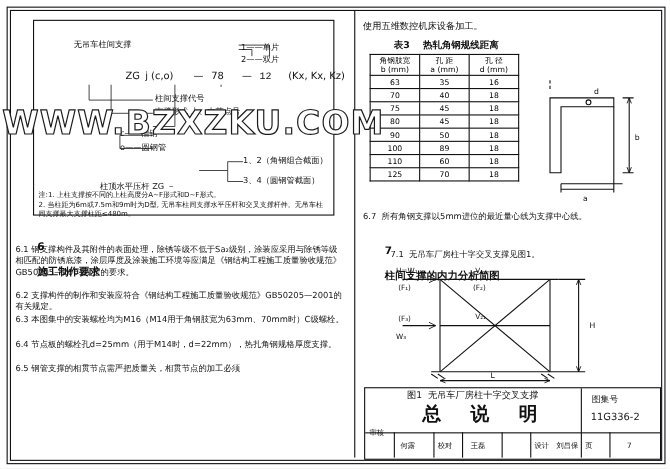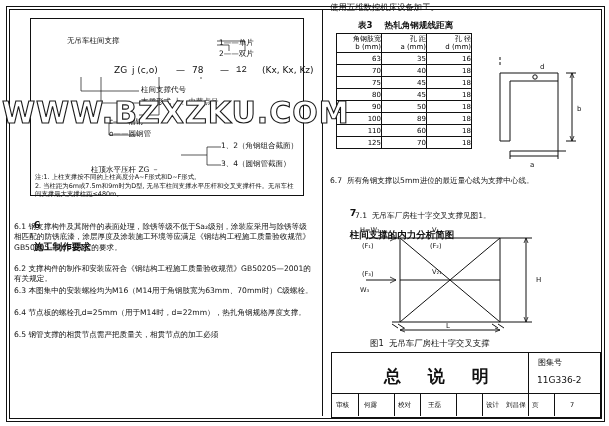--- a/index.html
+++ b/index.html
@@ -13,23 +13,23 @@
   #leftcol{left:14px;top:14px;width:300px;height:396px;}
   .diagbox{position:absolute;left:16px;top:4px;width:272px;height:176px;border:1px solid #111;}
   .t{position:absolute;white-space:pre;color:#111;}
   .sm{font-size:7.5px;}
   .xs{font-size:6.6px;}
   .md{font-size:8.6px;margin-left:39px;}
   .lg{font-size:10px;}
   .b{font-weight:bold;}
   .para{position:absolute;font-size:7.6px;line-height:10.4px;color:#111;white-space:pre-wrap;}
   
-  #rightcol{left:330px;top:0;width:268px;height:396px;}
+  #rightcol{left:330px;top:16px;width:268px;height:396px;}
   table.t3{border-collapse:collapse;font-size:7px;}
-  table.t3 td,table.t3 th{border:1px solid #111;text-align:right;padding:0;height:11px;width:44px;font-weight:normal;}
+  table.t3 td,table.t3 th{border:1px solid #111;text-align:center;padding:0;height:11px;width:44px;font-weight:normal;}
   table.t3 th{height:12px;}
   
   .tb{position:absolute;left:331px;top:352px;width:268px;height:64px;border:1px solid #111;}
   .tbv{position:absolute;background:#111;width:1px;}
   .tbh{position:absolute;background:#111;height:1px;}
   .watermark{position:absolute;left:2px;top:95px;font-size:30px;font-weight:bold;color:#ffffff;
       -webkit-text-stroke:1.1px #1a1a1a;letter-spacing:1px;font-family:"DejaVu Sans",sans-serif;}
   svg{position:absolute;left:0;top:0;overflow:visible;}
 </style>
 </head>
@@ -250,21 +250,21 @@
     <div class="t" style="left:205px;top:22px;font-size:9px;">11G336-2</div>
 
     <div class="tbv" style="left:26px;top:40px;height:23px;"></div>
     <div class="tbv" style="left:62px;top:40px;height:23px;"></div>
     <div class="tbv" style="left:88px;top:40px;height:23px;"></div>
     <div class="tbv" style="left:124px;top:40px;height:23px;"></div>
     <div class="tbv" style="left:150px;top:40px;height:23px;"></div>
     <div class="tbv" style="left:196px;top:40px;height:23px;"></div>
     <div class="tbv" style="left:222px;top:40px;height:23px;"></div>
 
-    <div class="t xs" style="left:4px;top:48px;">审核</div>
+    <div class="t xs" style="left:4px;top:36px;">审核</div>
     <div class="t xs" style="left:32px;top:48px;">何露</div>
     <div class="t xs" style="left:66px;top:48px;">校对</div>
     <div class="t xs" style="left:96px;top:48px;">王磊</div>
     <div class="t xs" style="left:154px;top:48px;">设计</div>
     <div class="t xs" style="left:174px;top:48px;">刘昌保</div>
     <div class="t xs" style="left:200px;top:48px;">页</div>
     <div class="t xs" style="left:238px;top:48px;">7</div>
   </div>
 
   <div class="watermark">WWW.BZXZKU.COM</div>

